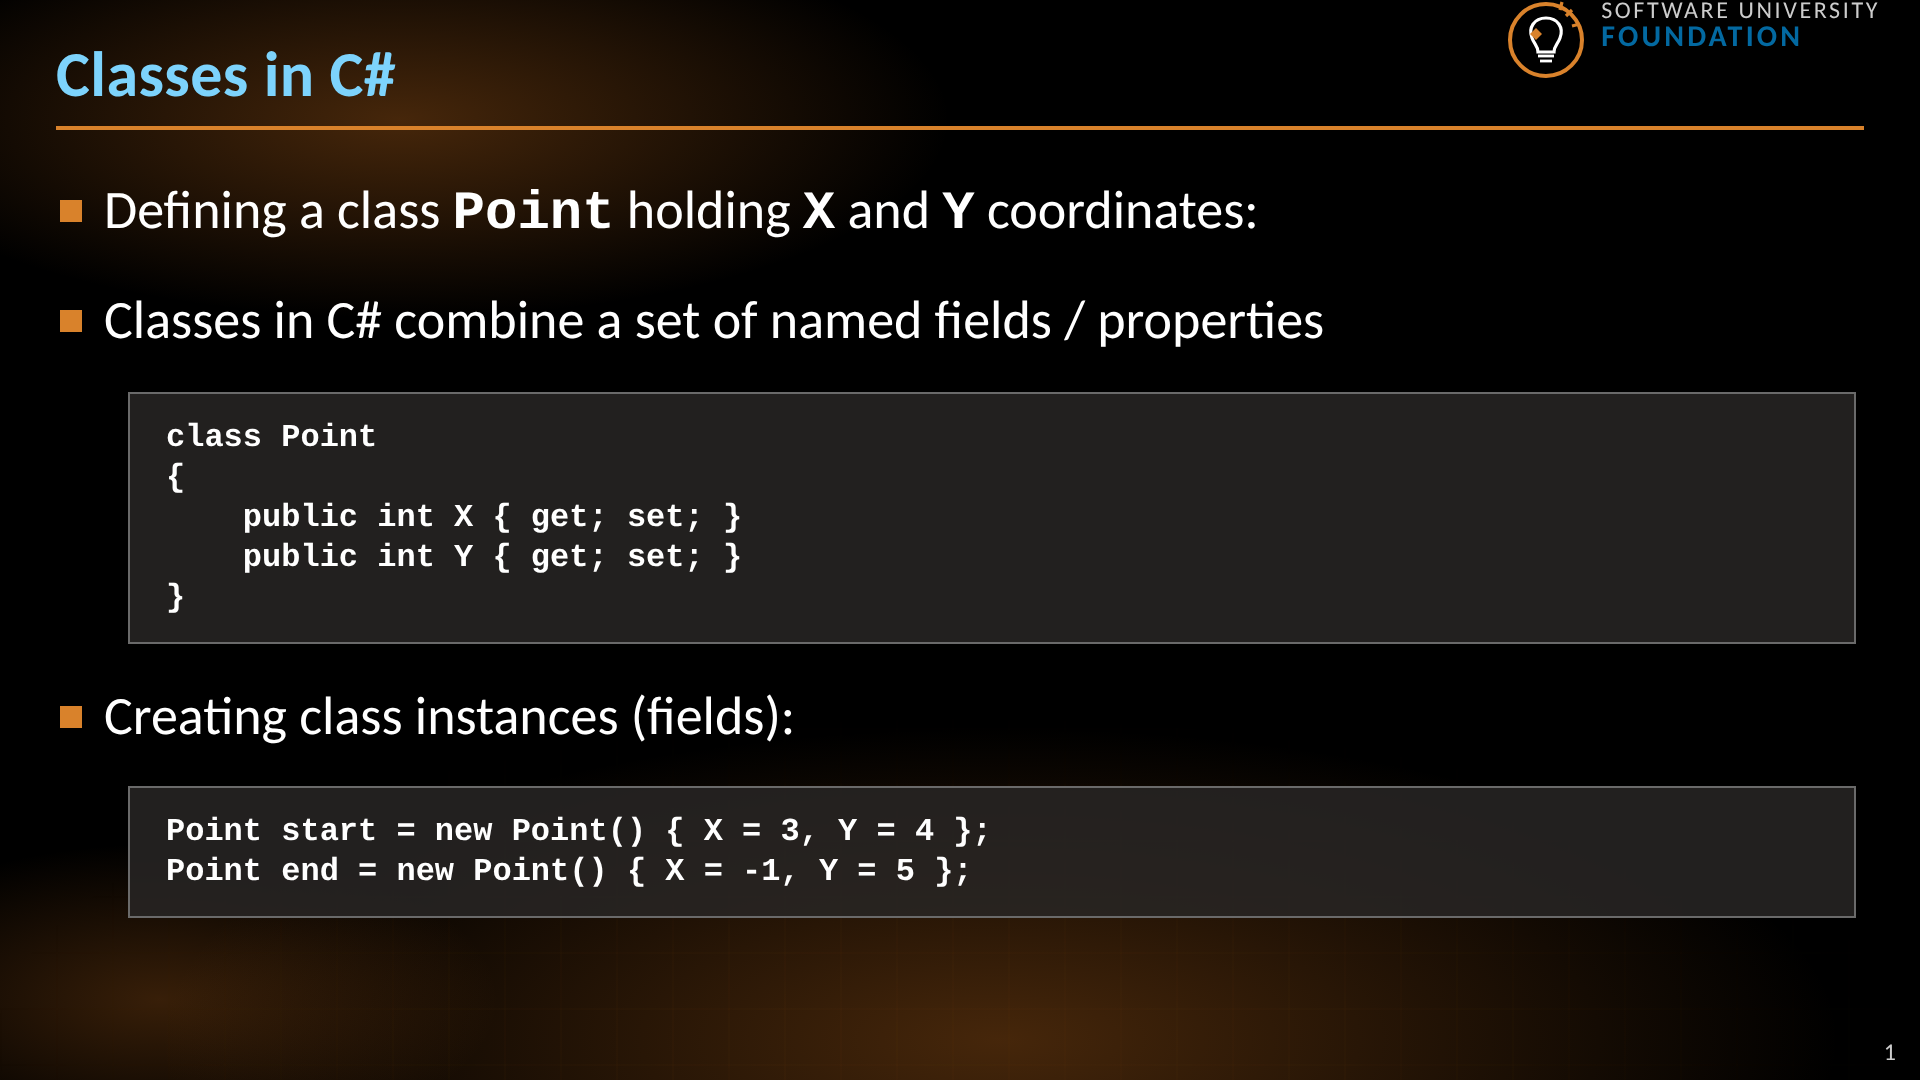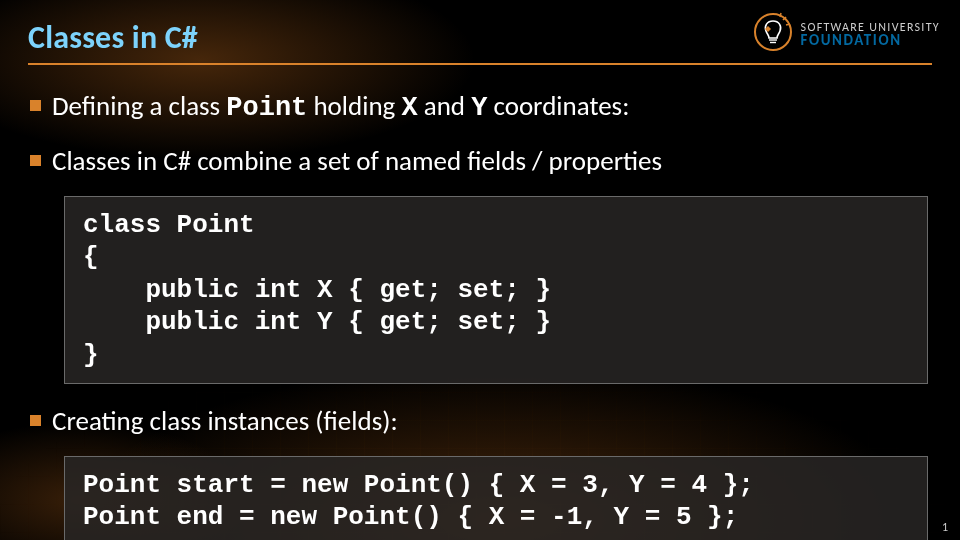--- a/index.html
+++ b/index.html
@@ -44,24 +44,23 @@
     letter-spacing: 0.2px;
   }
   .title-underline {
     height: 2px;
     background: #d9822b;
     margin-top: 6px;
     width: 100%;
   }
   .logo {
     position: absolute;
-    top: 12px;
+    top: 0;
     right: 20px;
     display: flex;
-    align-items: center;
     gap: 8px;
   }
   .logo-text {
     text-align: left;
     line-height: 1.0;
   }
   .logo-line1 {
     color: #ccc;
     font-size: 12px;
     letter-spacing: 1.3px;
@@ -99,21 +98,21 @@
     font-family: Consolas, "Courier New", monospace;
     font-weight: 700;
   }
   .codebox {
     margin-left: 36px;
     margin-right: 4px;
     border: 1px solid #6a6a6a;
     background: rgba(40,38,36,0.85);
     padding: 12px 18px 12px 18px;
     font-family: Consolas, "Courier New", monospace;
-    font-size: 26px;
+    font-size: 16px;
     font-weight: 700;
     color: #fff;
     white-space: pre;
     line-height: 1.25;
     margin-bottom: 20px;
   }
   .page-number {
     position: absolute;
     bottom: 6px;
     right: 12px;

